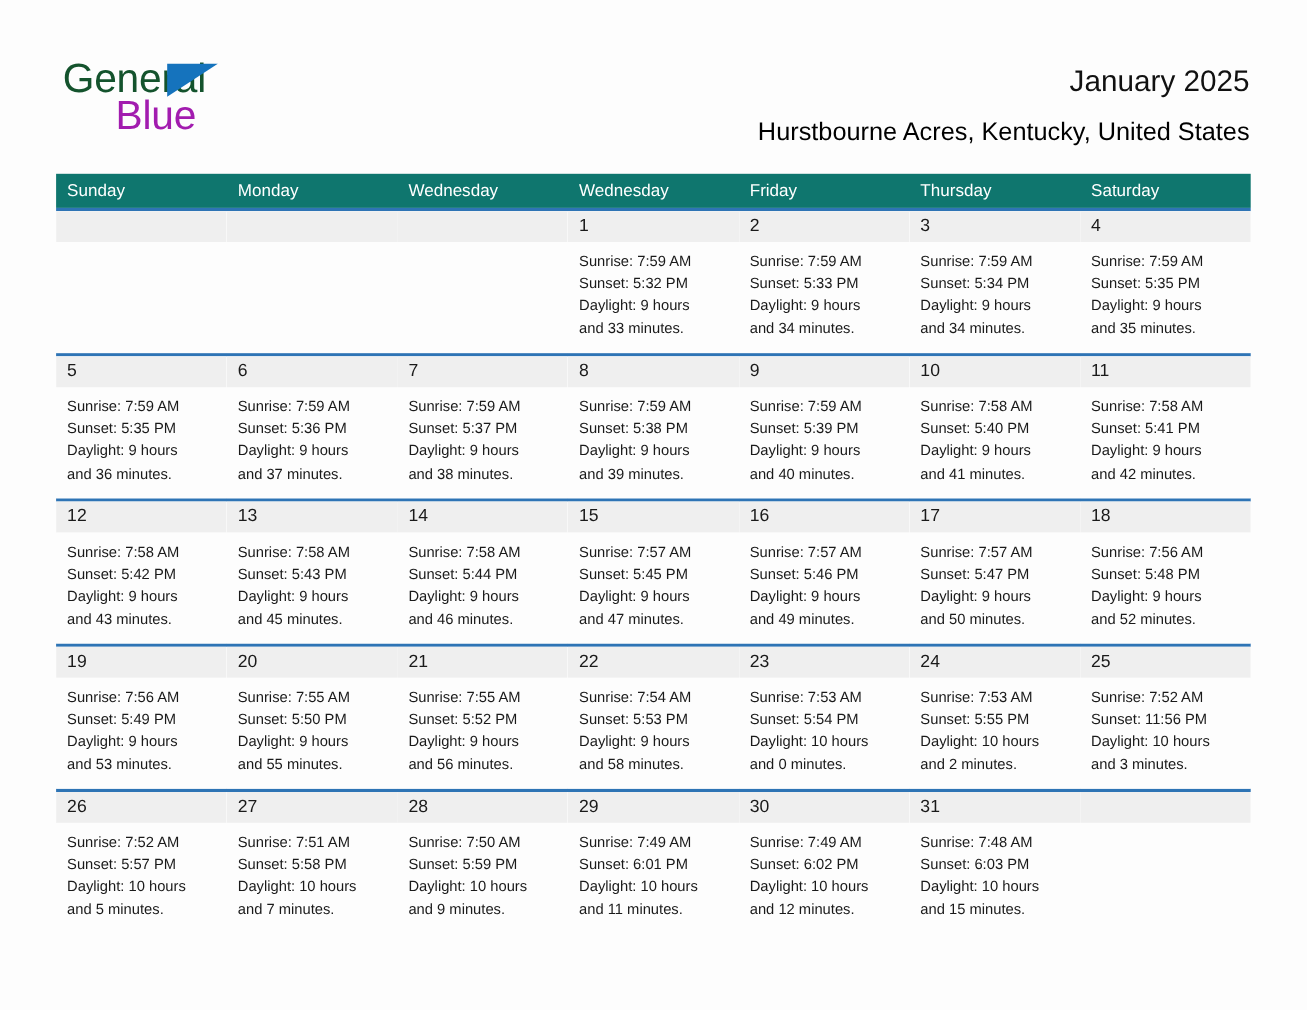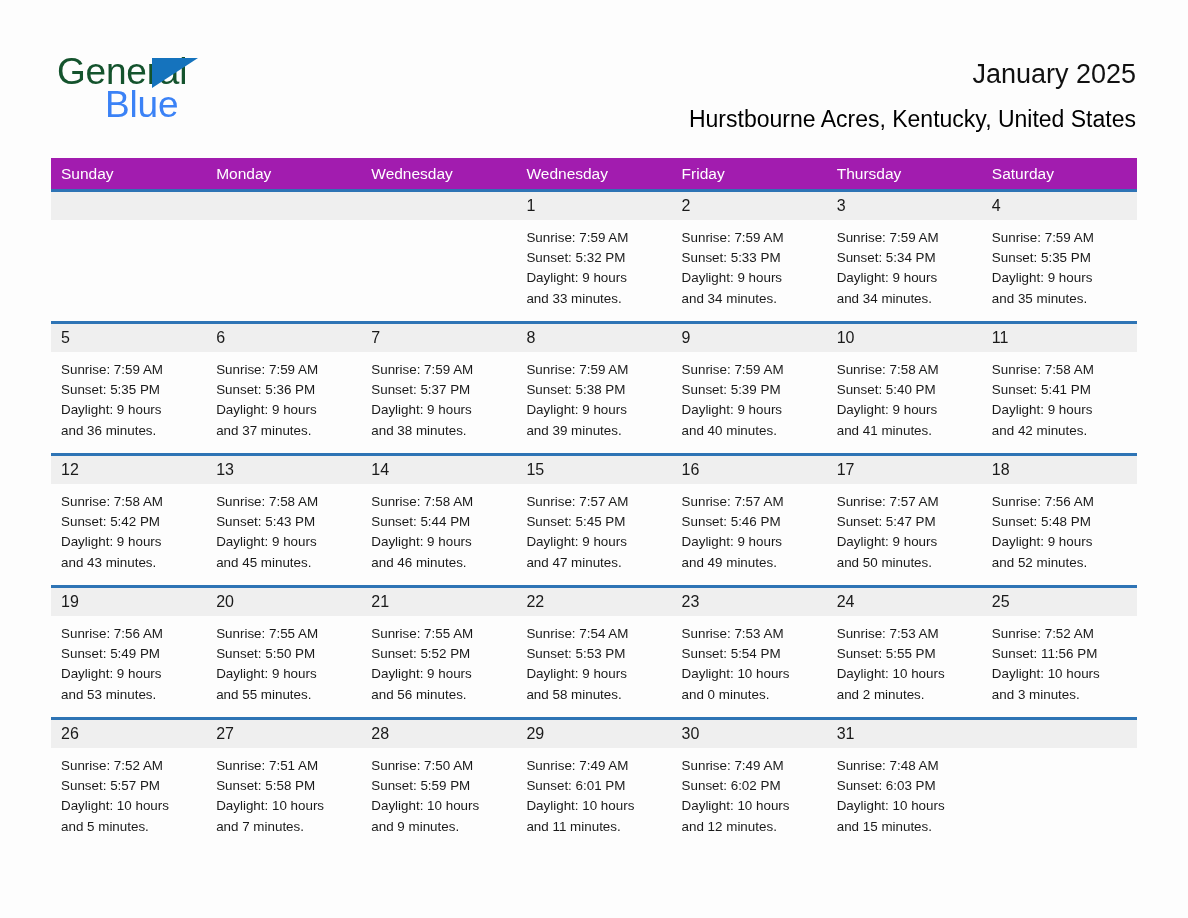--- a/index.html
+++ b/index.html
@@ -57,21 +57,21 @@
     border-left: 46px solid #1573bd;
     border-bottom: 30px solid transparent;
   }
   .logo-blue {
     position: absolute;
     left: 48px;
     top: 33px;
     font-size: 37px;
     line-height: 40px;
     letter-spacing: -0.2px;
-    color: #3b82f6;
+    color: #a21caf;
     font-family: "Liberation Sans", sans-serif;
   }
 
   .title-block {
     position: absolute;
     right: 52px;
     top: 50px;
     text-align: right;
     width: 760px;
   }
@@ -95,21 +95,21 @@
   .calendar {
     position: absolute;
     left: 51px;
     top: 158px;
     width: 1086px;
   }
 
   .weekday-header {
     display: grid;
     grid-template-columns: repeat(7, 1fr);
-    background: #a21caf;
+    background: #0f766e;
     height: 31px;
   }
   .weekday-cell {
     color: #ffffff;
     font-size: 15.5px;
     line-height: 31px;
     padding-left: 10px;
     white-space: nowrap;
     overflow: hidden;
   }

